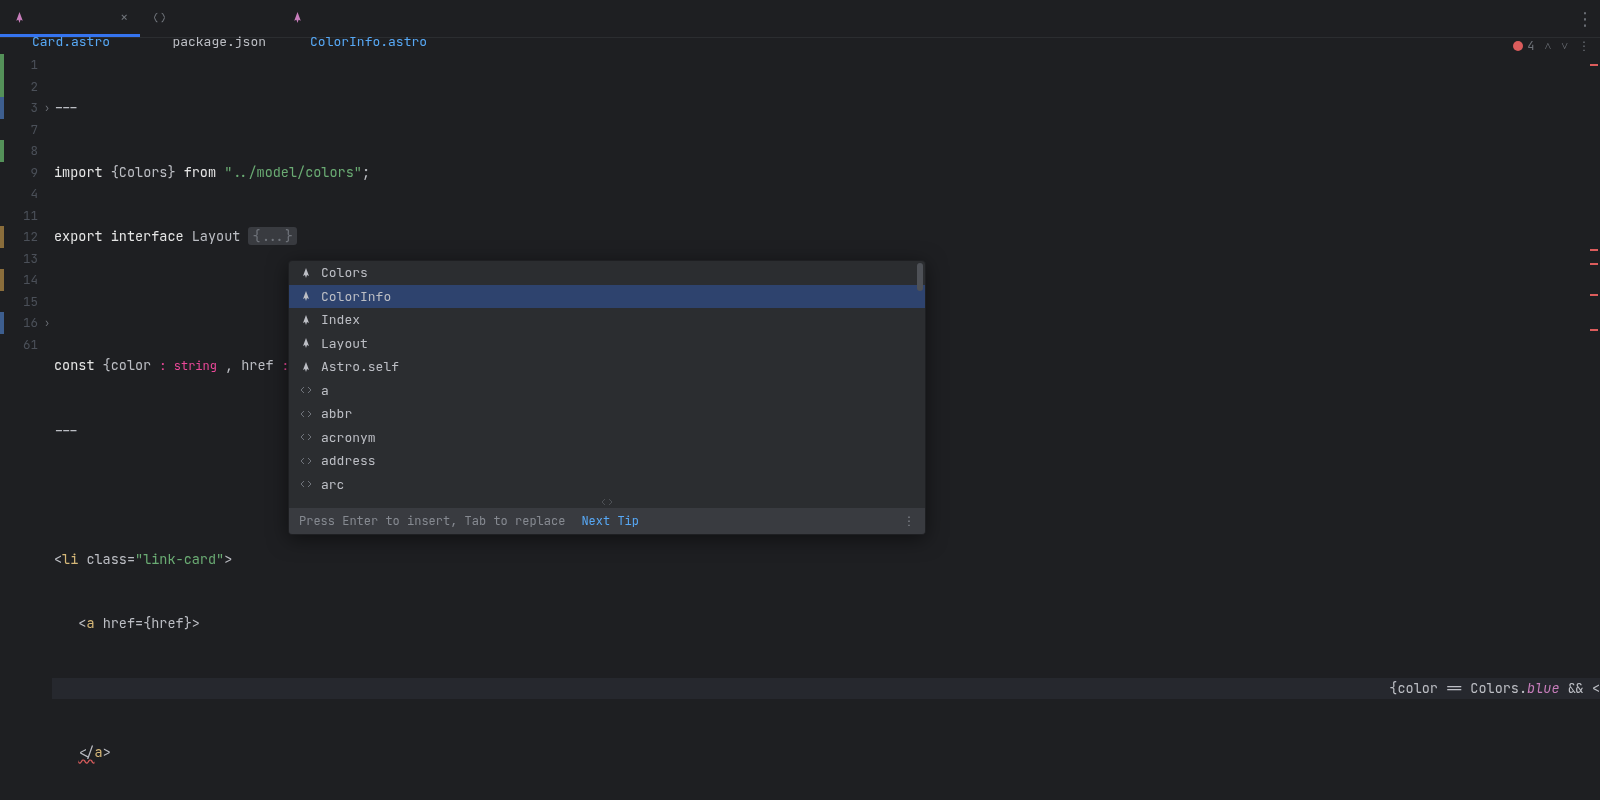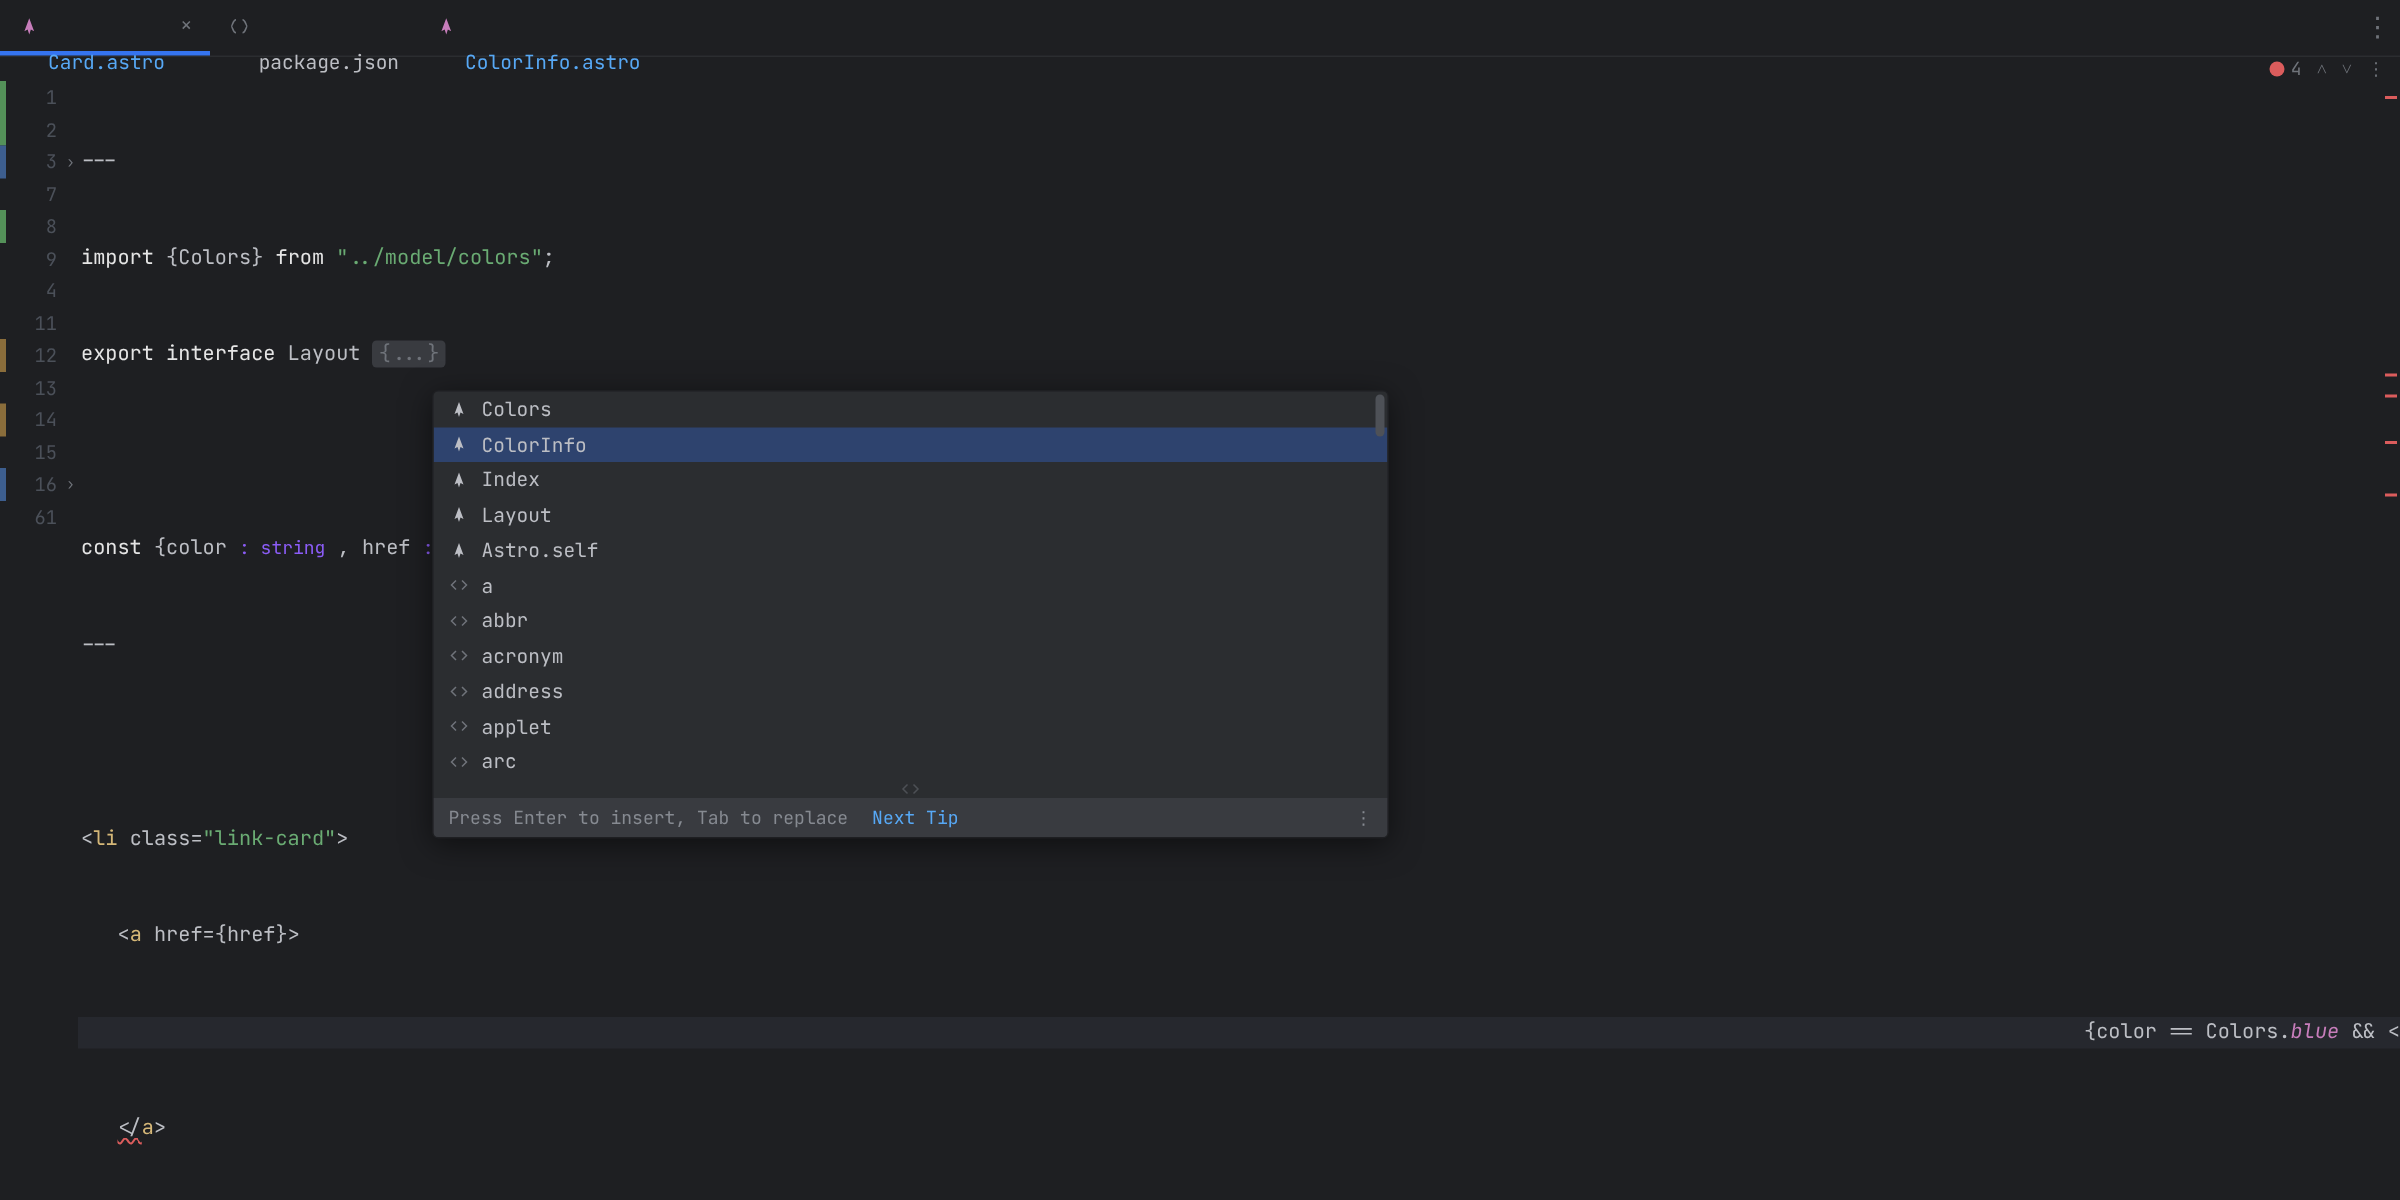--- a/index.html
+++ b/index.html
@@ -96,21 +96,21 @@
   }
   .code .cline {
     height: 21.5px;
     padding-left: 2px;
   }
   .code .cline.active-line { background: #26282e; text-align: right; }
   .kw { color: #e5e5e5; }
   .str { color: #6aab73; }
   .ident { color: #bcbec4; }
   .prop { color: #c77dbb; font-style: italic; }
-  .type-hint { color: #8b5cf6; font-size: 12px; }
+  .type-hint { color: #ec4899; font-size: 12px; }
   .punct { color: #bcbec4; }
   .attr { color: #bcbec4; }
   .tagc { color: #d5b778; }
   .folded {
     background: #393b40;
     border-radius: 3px;
     padding: 0 4px;
     color: #6f737a;
   }
   .sq-red { text-decoration: underline wavy #db5c5c; text-underline-offset: 2px; }
@@ -340,28 +340,20 @@
           </svg>
         </span>
       <span>address</span>
     </div>
     <div class="ac-item">
       <span class="ac-icon">
           <svg width="12" height="12" viewBox="0 0 24 24">
             <path d="M8 6 L2 12 L8 18 M16 6 L22 12 L16 18" stroke="#6f737a" stroke-width="2" fill="none"></path>
           </svg>
         </span>
-      <span>applet</span>
-    </div>
-    <div class="ac-item">
-      <span class="ac-icon">
-          <svg width="12" height="12" viewBox="0 0 24 24">
-            <path d="M8 6 L2 12 L8 18 M16 6 L22 12 L16 18" stroke="#6f737a" stroke-width="2" fill="none"></path>
-          </svg>
-        </span>
       <span>arc</span>
     </div>
     <div class="ac-item" style="opacity:0.5; height:12px; overflow:hidden;flex-direction:column;">
       <span class="ac-icon">
           <svg width="12" height="12" viewBox="0 0 24 24">
             <path d="M8 6 L2 12 L8 18 M16 6 L22 12 L16 18" stroke="#6f737a" stroke-width="2" fill="none"></path>
           </svg>
         </span>
       <span>area</span>
     </div>

